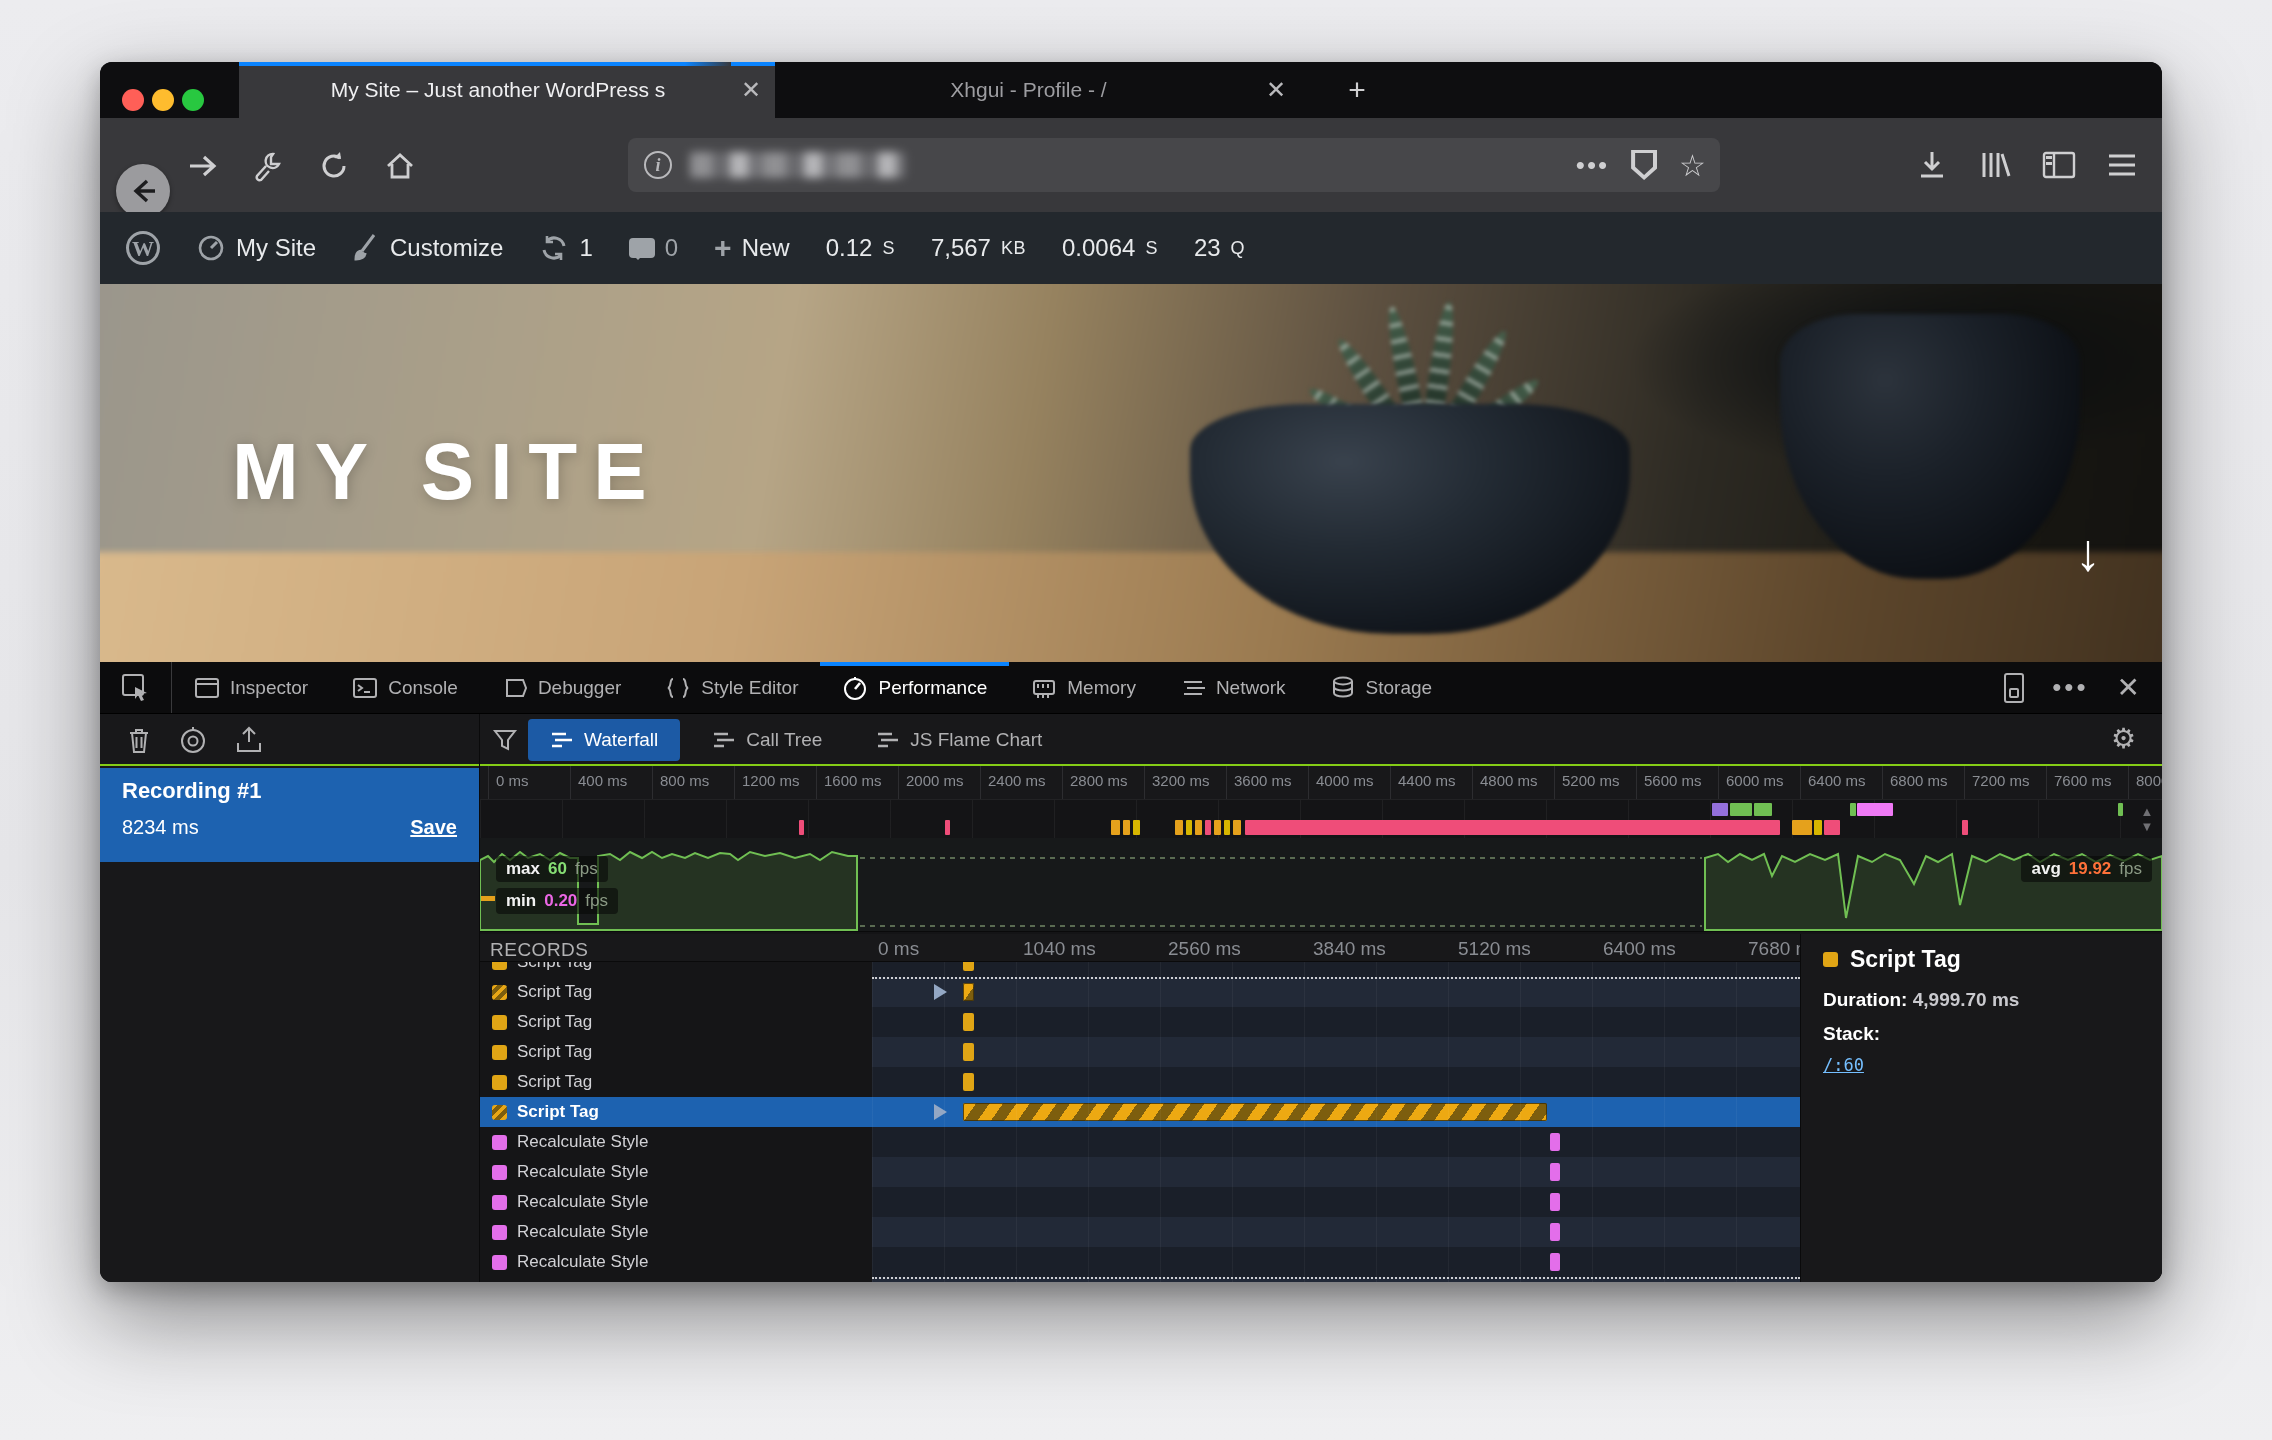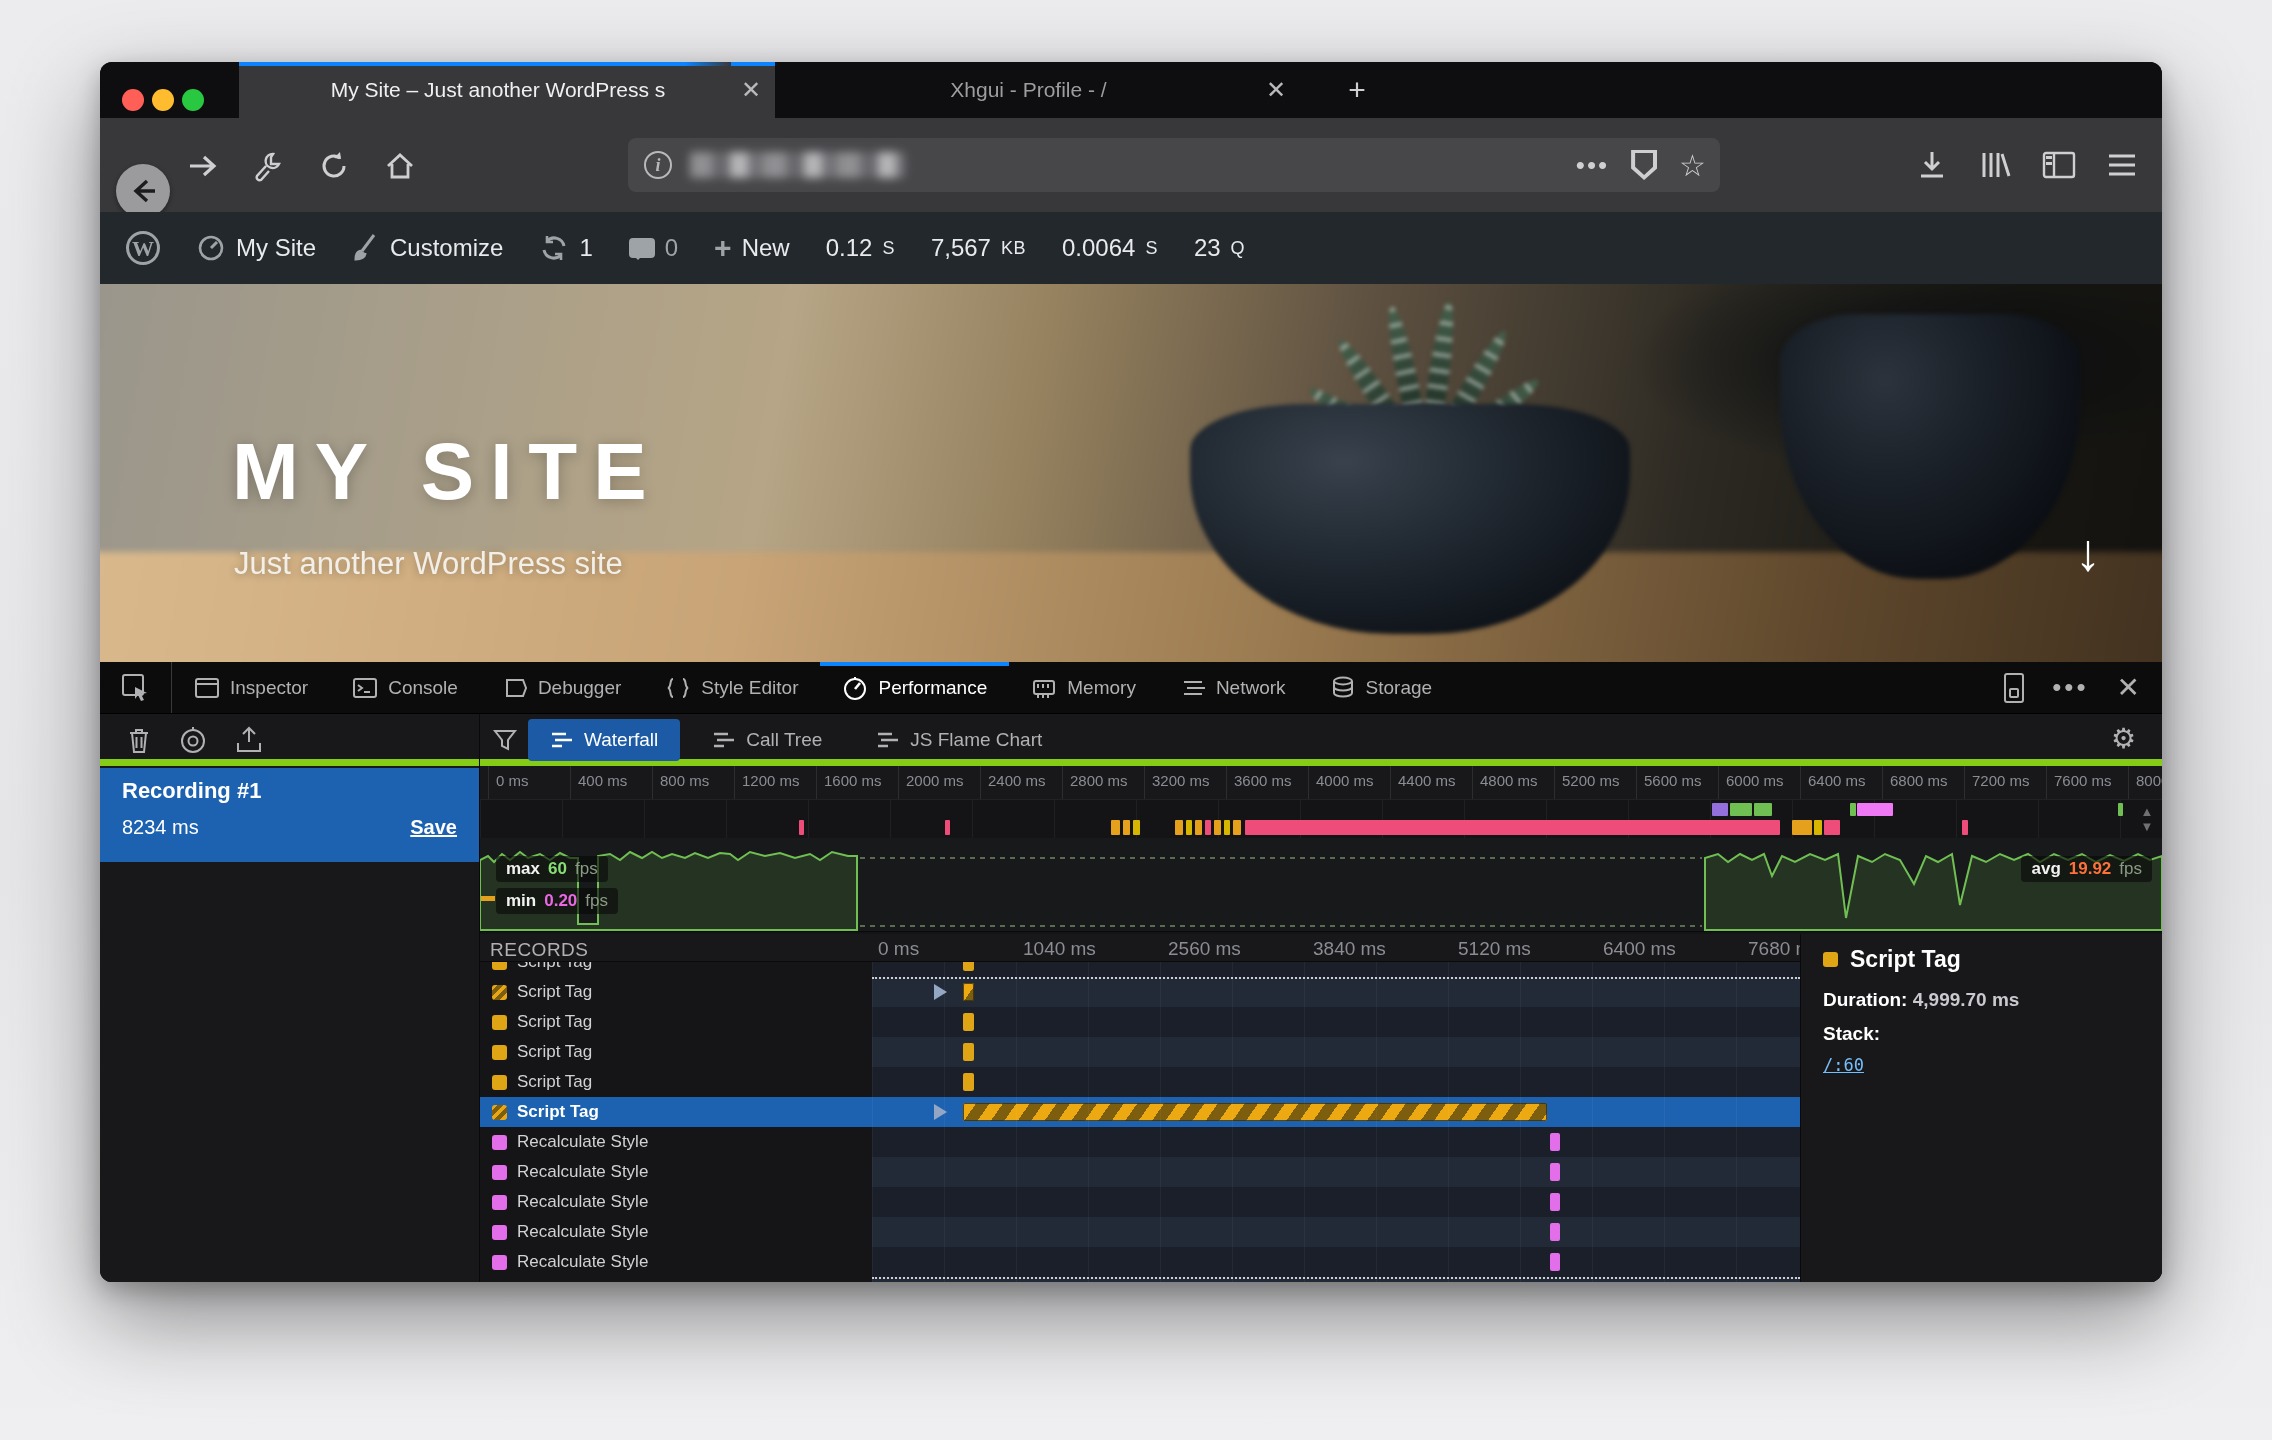--- a/index.html
+++ b/index.html
@@ -82,21 +82,21 @@
   .dt-picker { width:72px; display:flex; align-items:center; justify-content:center; border-right:1px solid #3a3a3c; }
   .dt-tab { display:flex; align-items:center; gap:10px; padding:0 22px; font-size:19px; color:#b1b1b3; position:relative; }
   .dt-tab.active { color:#ffffff; }
   .dt-tab.active::before { content:""; position:absolute; left:0; top:0; width:100%; height:4px; background:#0a84ff; }
   .dt-tabbar-right { margin-left:auto; display:flex; align-items:center; gap:28px; padding-right:22px; }
   .rdm { width:20px; height:30px; border:2px solid #b1b1b3; border-radius:3px; position:relative; }
   .rdm::after { content:""; position:absolute; left:50%; bottom:3px; transform:translateX(-50%); width:6px; height:6px; border:2px solid #b1b1b3; border-radius:2px; }
   .meatballs { font-size:26px; color:#b1b1b3; letter-spacing:3px; }
   .dt-close { font-size:28px; color:#b1b1b3; }
 
-  .dt-toolbar { position:absolute; left:0; top:52px; width:100%; height:52px; background:#18181a; border-bottom:7px solid #84cc16; }
+  .dt-toolbar { position:absolute; left:0; top:52px; width:100%; height:52px; background:#18181a; border-bottom:2px solid #84cc16; }
   .dt-tool-left { position:absolute; left:0; top:0; width:380px; height:52px; display:flex; align-items:center; gap:26px; padding-left:26px; border-right:1px solid #0a0a0b; }
   .view-tabs { position:absolute; left:392px; top:0; height:52px; display:flex; align-items:center; gap:10px; }
   .view-tab { display:flex; align-items:center; gap:10px; height:42px; padding:0 22px; font-size:19px; color:#b1b1b3; border-radius:4px; }
   .view-tab.active { background:#1c5aa5; color:#ffffff; }
   .gear { position:absolute; right:26px; top:8px; font-size:28px; color:#b1b1b3; }
 
   .dt-body { position:absolute; left:0; top:104px; width:100%; height:516px; }
   .sidebar { position:absolute; left:0; top:0; width:380px; height:516px; background:#18181a; border-right:1px solid #0a0a0b; }
   .recording { position:absolute; left:0; top:2px; width:100%; height:94px; background:#1d62b0; color:#fff; padding:10px 22px; }
   .rec-name { font-size:22px; font-weight:bold; }
@@ -301,21 +301,20 @@
       <div class="leaf" style="transform:rotate(-12deg);height:165px;"></div>
       <div class="leaf" style="transform:rotate(8deg);height:168px;"></div>
       <div class="leaf" style="transform:rotate(30deg);height:158px;"></div>
       <div class="leaf" style="transform:rotate(52deg);height:142px;"></div>
       <div class="leaf" style="transform:rotate(74deg);height:124px;"></div>
       <div class="leaf" style="transform:rotate(90deg);height:108px;"></div>
     </div>
     <div class="pot pot1"></div>
     <div class="pot pot2"></div>
     <div class="hero-title">MY SITE</div>
-    <div class="hero-sub">Just another WordPress site</div>
     <div class="hero-arrow">↓</div>
   </div>
 
   <div class="devtools">
 
     <div class="dt-tabbar">
       <div class="dt-picker">
         <svg class="icon dt-ico" width="30" height="30" viewBox="0 0 30 30">
               <rect x="2" y="2" width="20" height="20" rx="2"></rect>
               <path d="M14 14 L26 20 L20 21 L23 27 L20 28 L17 22 L14 26 Z" fill="#b1b1b3" stroke="none"></path>

